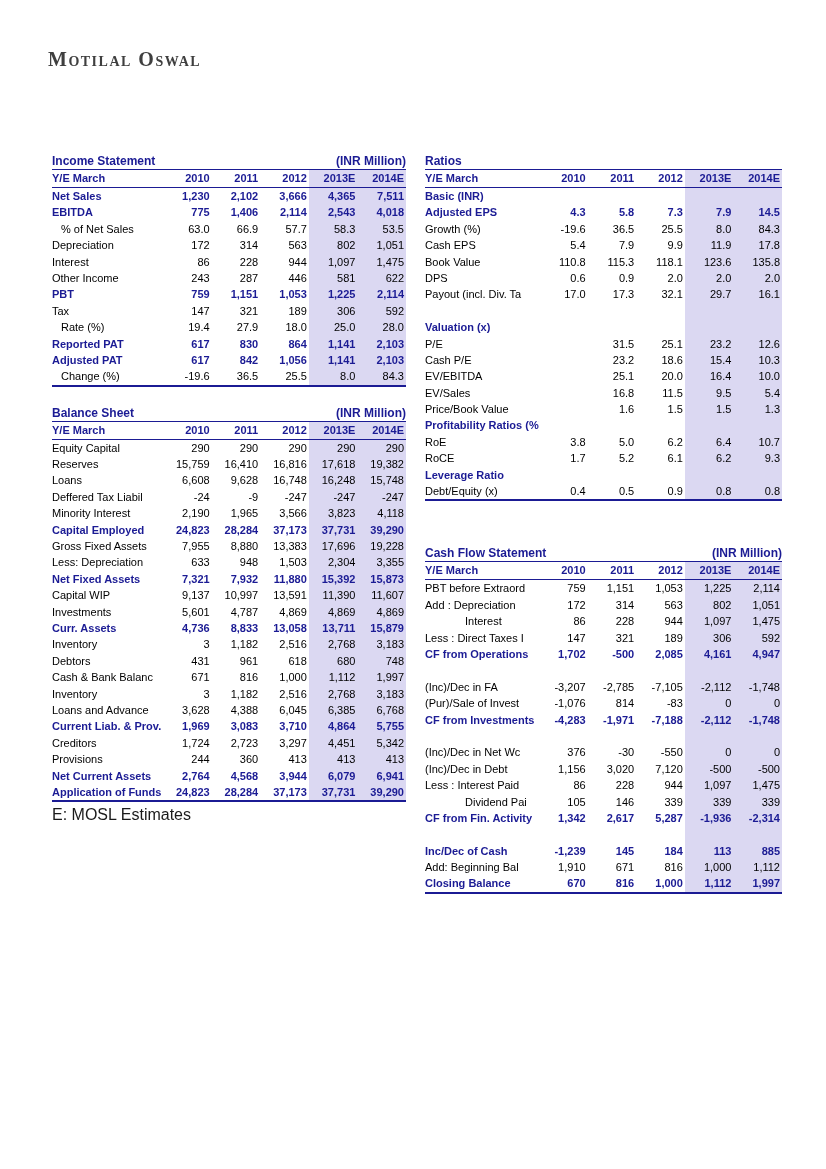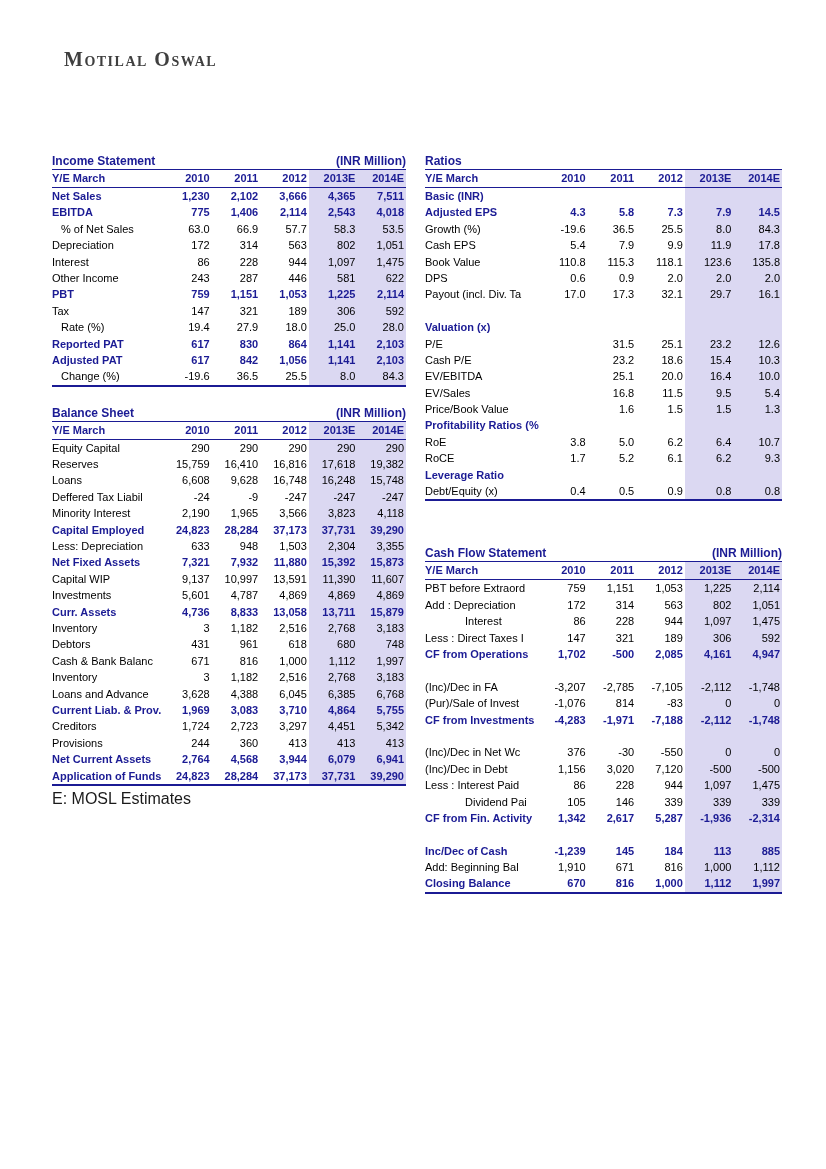--- a/index.html
+++ b/index.html
@@ -7,21 +7,21 @@
     --shade:#dbd8f2;
     --text:#000000;
     --logo:#3f3f3f;
   }
   html,body{margin:0;padding:0;background:#ffffff;}
   .page{
     position:relative;width:826px;height:1169px;background:#ffffff;
     font-family:"Liberation Sans",sans-serif;color:var(--text);overflow:hidden;
   }
   .logo{
-    position:absolute;left:64px;top:48px;
+    position:absolute;left:48px;top:48px;
     font-family:"Liberation Serif",serif;
     font-variant:small-caps;font-weight:600;font-size:20px;
     letter-spacing:1.5px;color:var(--logo);
   }
   .col-left{position:absolute;left:52px;top:152px;width:354px;}
   .col-right{position:absolute;left:425px;top:152px;width:357px;}
 
   .fin-table{border-bottom:2px solid var(--navy);}
   .bs-gap{margin-top:17px;}
   .cf-gap{margin-top:43px;}
@@ -223,20 +223,28 @@
         </div>
         <div class="row bold">
           <div class="lbl">Capital Employed</div>
           <div class="val">24,823</div>
           <div class="val">28,284</div>
           <div class="val">37,173</div>
           <div class="val shade">37,731</div>
           <div class="val shade">39,290</div>
         </div>
         <div class="row">
+          <div class="lbl">Gross Fixed Assets</div>
+          <div class="val">7,955</div>
+          <div class="val">8,880</div>
+          <div class="val">13,383</div>
+          <div class="val shade">17,696</div>
+          <div class="val shade">19,228</div>
+        </div>
+        <div class="row">
           <div class="lbl">Less: Depreciation</div>
           <div class="val">633</div>
           <div class="val">948</div>
           <div class="val">1,503</div>
           <div class="val shade">2,304</div>
           <div class="val shade">3,355</div>
         </div>
         <div class="row bold">
           <div class="lbl">Net Fixed Assets</div>
           <div class="val">7,321</div>

